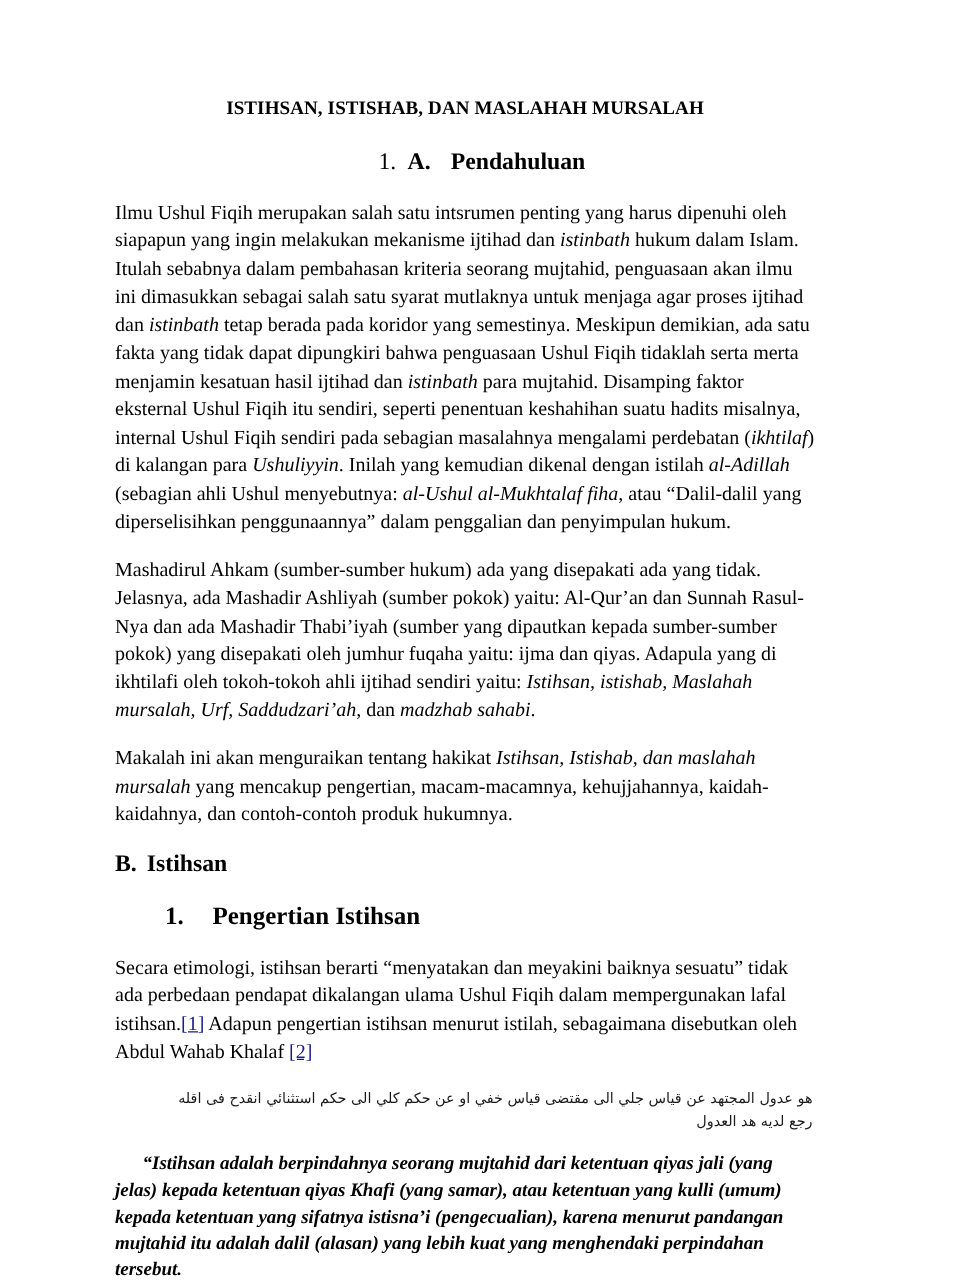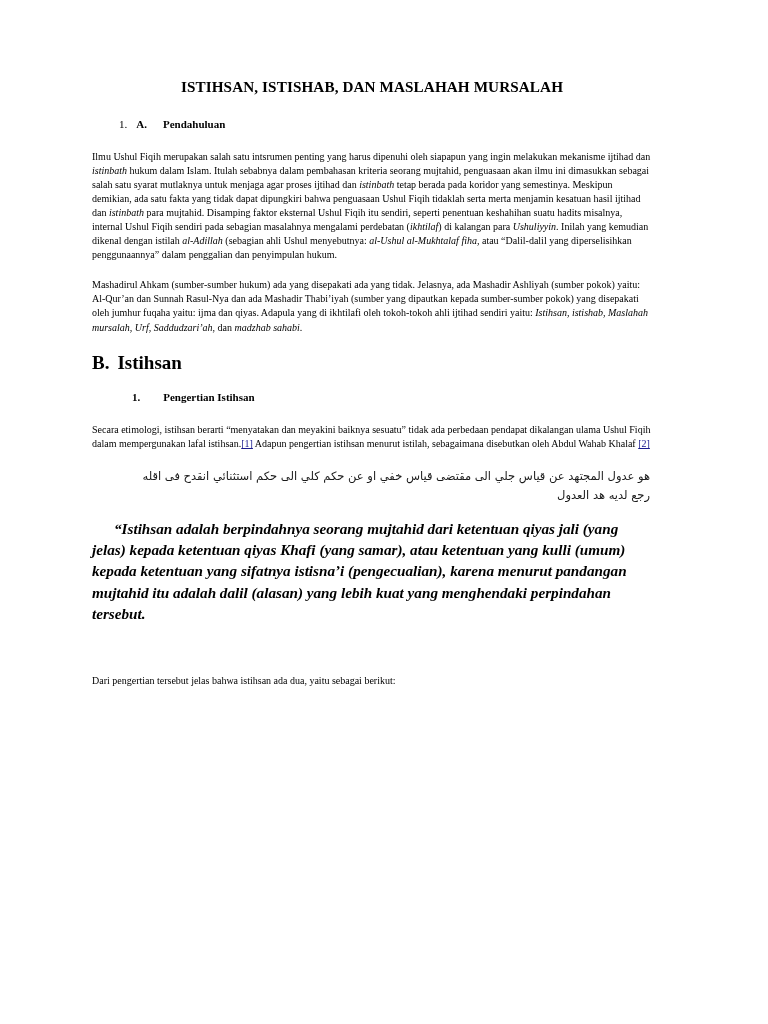--- a/index.html
+++ b/index.html
@@ -30,52 +30,53 @@
     margin: 0 0 22px 0;
     line-height: 1.2;
   }
   .doc-byline {
     text-align: center;
     font-size: 15.2px;
     margin: 0 0 18px 0;
     line-height: 1.2;
   }
   .heading-numbered {
-    font-size: 11px;
+    font-size: 19px;
     margin: 0 0 18px 0;
     padding-left: 27px;
     line-height: 1.25;
+    text-align: center;
   }
   .heading-numbered .num {
     font-weight: normal;
   }
   .heading-numbered .lbl {
     font-weight: bold;
   }
   .heading-numbered .gap1 { display: inline-block; width: 9px; }
   .heading-numbered .gap2 { display: inline-block; width: 16px; }
 
   p.body {
-    font-size: 10px;
+    font-size: 16px;
     line-height: 1.405;
     margin: 0 0 16px 0;
     text-align: left;
   }
   p.body:last-child { margin-bottom: 0; }
 
   .sec-heading {
     font-size: 19px;
     font-weight: bold;
     margin: 0 0 17px 0;
     line-height: 1.25;
   }
   .sec-heading .gap { display: inline-block; width: 8px; }
 
   .sub-heading {
-    font-size: 11px;
+    font-size: 20px;
     font-weight: bold;
     margin: 0 0 18px 0;
     padding-left: 40px;
     line-height: 1.25;
   }
   .sub-heading .gap { display: inline-block; width: 23px; }
 
   i { font-style: italic; }
 
   a.fn {
@@ -113,20 +114,21 @@
 
 
   <div class="heading-numbered">
     <span class="num">1.</span><span class="gap1"></span><span class="lbl">A.</span><span class="gap2"></span><span class="lbl">Pendahuluan</span>
   </div>
 
   <p class="body"><span>Ilmu Ushul Fiqih merupakan salah satu intsrumen penting yang harus dipenuhi oleh siapapun yang ingin melakukan mekanisme ijtihad dan </span><i>istinbath</i><span> hukum dalam Islam. Itulah sebabnya dalam pembahasan kriteria seorang mujtahid, penguasaan akan ilmu ini dimasukkan sebagai salah satu syarat mutlaknya untuk menjaga agar proses ijtihad dan </span><i>istinbath</i><span>  tetap berada pada koridor yang semestinya. Meskipun demikian, ada satu fakta yang tidak dapat dipungkiri bahwa penguasaan Ushul Fiqih tidaklah serta merta menjamin kesatuan hasil ijtihad dan </span><i>istinbath</i><span> para mujtahid. Disamping faktor eksternal Ushul Fiqih itu sendiri, seperti penentuan keshahihan suatu hadits misalnya, internal Ushul Fiqih sendiri pada sebagian masalahnya mengalami perdebatan (</span><i>ikhtilaf</i><span>) di kalangan para </span><i>Ushuliyyin</i><span>. Inilah yang kemudian dikenal dengan istilah </span><i>al-Adillah</i><span> (sebagian ahli Ushul menyebutnya: </span><i>al-Ushul al-Mukhtalaf fiha,</i><span> atau “Dalil-dalil yang diperselisihkan penggunaannya” dalam penggalian dan penyimpulan hukum.</span></p>
 
   <p class="body"><span>Mashadirul Ahkam (sumber-sumber hukum) ada yang disepakati ada yang tidak. Jelasnya, ada Mashadir Ashliyah (sumber pokok) yaitu: Al-Qur’an dan Sunnah Rasul-Nya dan ada Mashadir Thabi’iyah (sumber yang dipautkan kepada sumber-sumber pokok) yang disepakati oleh jumhur fuqaha yaitu: ijma dan qiyas. Adapula yang di ikhtilafi oleh tokoh-tokoh ahli ijtihad sendiri yaitu: </span><i>Istihsan, istishab, Maslahah mursalah, Urf, Saddudzari’ah</i><span>, dan </span><i>madzhab sahabi</i><span>.</span></p>
 
+  <p class="body"><span>Makalah ini akan menguraikan tentang hakikat </span><i>Istihsan, Istishab, dan maslahah mursalah</i><span> yang mencakup pengertian, macam-macamnya, kehujjahannya, kaidah-kaidahnya, dan contoh-contoh produk hukumnya.</span></p>
 
   <div class="sec-heading"><span>B.</span><span class="gap"></span><span>Istihsan</span></div>
 
   <div class="sub-heading"><span>1.</span><span class="gap"></span><span>Pengertian Istihsan</span></div>
 
   <p class="body"><span>Secara etimologi, istihsan berarti “menyatakan dan meyakini baiknya sesuatu” tidak ada perbedaan pendapat dikalangan ulama Ushul Fiqih dalam mempergunakan lafal istihsan.</span><a class="fn" href="#">[1]</a><span> Adapun pengertian istihsan menurut istilah, sebagaimana disebutkan oleh Abdul Wahab Khalaf </span><a class="fn" href="#">[2]</a></p>
 
   <div class="arabic">هو عدول المجتهد عن قياس جلي الى مقتضى قياس خفي او عن حكم كلي الى حكم استثنائي انقدح فى اقله رجع لديه هد العدول</div>
 
   <div class="quote-block">“Istihsan adalah berpindahnya seorang mujtahid dari ketentuan qiyas jali (yang jelas) kepada ketentuan qiyas Khafi (yang samar), atau ketentuan yang kulli (umum) kepada ketentuan yang sifatnya istisna’i (pengecualian), karena menurut pandangan mujtahid itu adalah dalil (alasan) yang lebih kuat yang menghendaki perpindahan tersebut.</div>

